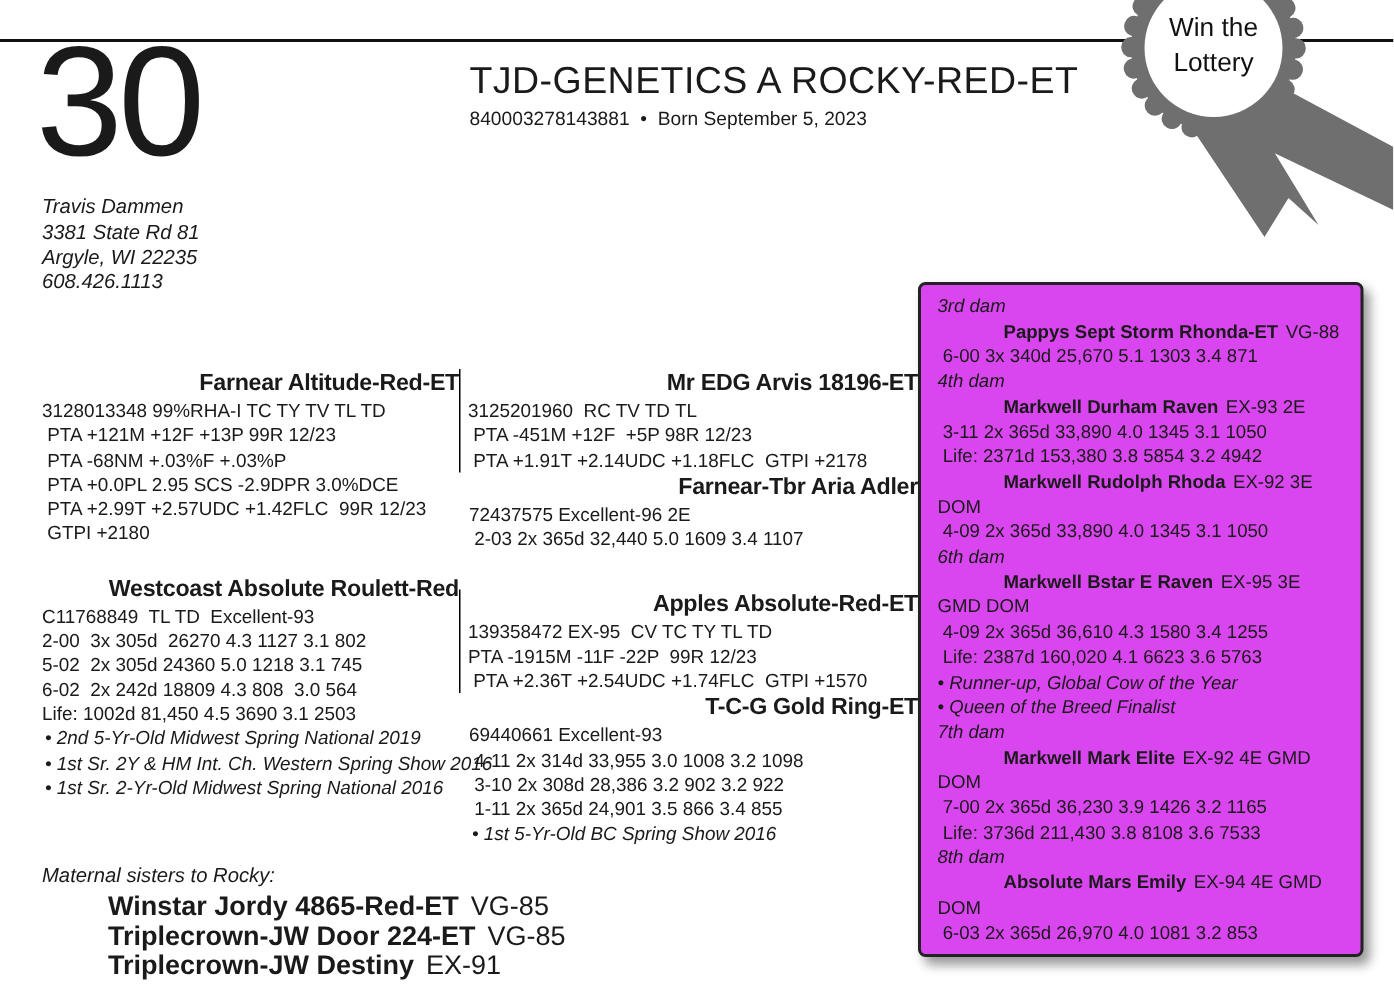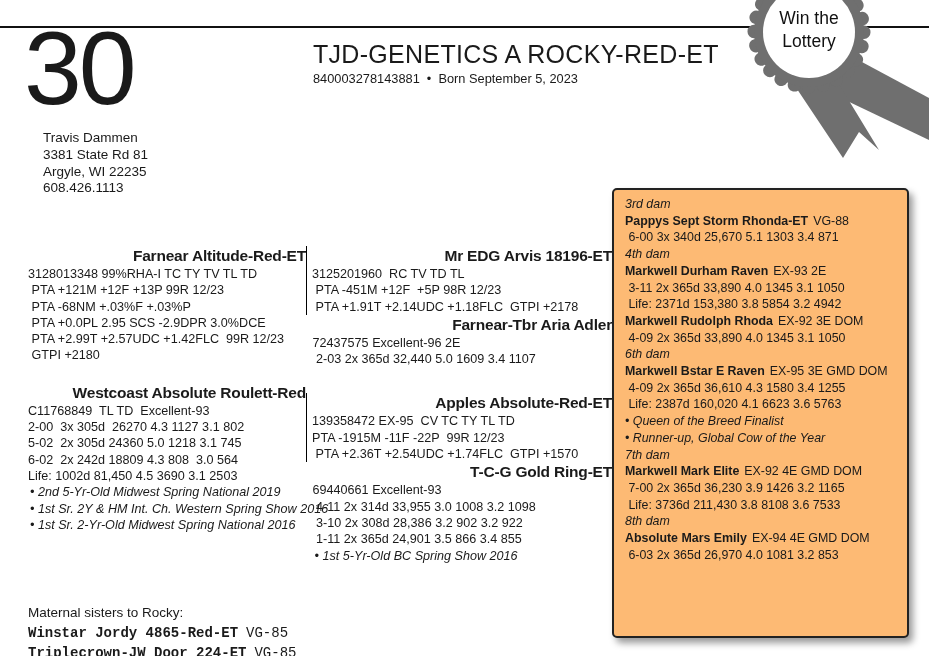--- a/index.html
+++ b/index.html
@@ -5,48 +5,48 @@
   html,body{margin:0;padding:0;}
   body{
     width:929px;height:656px;position:relative;overflow:hidden;
     background:#ffffff;color:#1a1a1a;
     font-family:"Liberation Sans",sans-serif;
     -webkit-font-smoothing:antialiased;
   }
   .topline{position:absolute;left:0;top:26px;width:929px;height:2px;background:#111;z-index:1;}
 
   .lot{position:absolute;left:24px;top:14px;font-size:104px;line-height:1.05;letter-spacing:-3px;font-weight:400;}
-  .consigner{position:absolute;left:28px;top:130px;font-size:13.5px;line-height:16.8px;margin-left:15px;}
+  .consigner{position:absolute;left:28px;top:130px;font-style:italic;font-size:13.5px;line-height:16.8px;}
 
   .titleblock{position:absolute;left:313px;top:40px;width:420px;}
   .title{margin:0;font-size:25px;font-weight:400;letter-spacing:.3px;line-height:28px;}
   .subtitle{font-size:12.8px;margin-top:3px;white-space:pre;}
 
   .badge{position:absolute;left:729px;top:-30px;width:200px;height:250px;z-index:5;}
   .badge text{font-family:"Liberation Sans",sans-serif;fill:#111;}
 
   .col-left{position:absolute;left:28px;top:246px;width:278px;}
   .col-mid{position:absolute;left:306px;top:246px;width:306px;}
   .bname{font-size:15.5px;font-weight:bold;margin:0;line-height:20px;letter-spacing:-.2px;text-align:right;}
   .ln{font-size:12.6px;line-height:16.3px;white-space:pre;}
   .award{font-style:italic;padding-left:2px;}
   .dam-block{margin-top:19px;}
   .group2{margin-top:26px;}
   .bracketed{border-left:1.6px solid #000;padding-left:5px;}
   .indent{padding-left:6.6px;}
 
   .sisters{position:absolute;left:28px;top:574px;}
-  .sis-head{font-size:13.5px;line-height:19px;margin-bottom:2px;margin-top:29px;}
-  .sister{font-size:14px;line-height:19.5px;font-family:Liberation Mono, monospace;}
-  .b{font-weight:bold;}
+  .sis-head{font-style:italic;font-size:13.5px;line-height:19px;margin-bottom:2px;}
+  .sister{font-size:18px;line-height:19.5px;}
+  .b{font-weight:bold;margin-left:44px;}
   .score{margin-left:8px;font-weight:400;}
 
   .dambox{
     position:absolute;left:612px;top:188px;width:297px;height:450px;box-sizing:border-box;
-    background:#fdba74;border:2.5px solid #222;border-radius:5px;
+    background:#d946ef;border:2.5px solid #222;border-radius:5px;
     box-shadow:4px 5px 7px rgba(0,0,0,.40);
     padding:6px 8px 0 11px;
   }
   .bx-label{font-style:italic;font-size:12.4px;line-height:16.7px;}
   .bx-name{font-size:12.4px;line-height:16.7px;}
   .bx-name .score{margin-left:5px;}
   .bx-ln{font-size:12.4px;line-height:16.7px;white-space:pre;}
   .bx-note{font-style:italic;font-size:12.4px;line-height:16.7px;}
 </style>
 </head>
@@ -169,22 +169,22 @@
       <span class="b">Markwell Rudolph Rhoda</span><span class="score">EX-92 3E DOM</span>
     </div>
     <div class="bx-ln"> 4-09 2x 365d 33,890 4.0 1345 3.1 1050</div>
 
     <div class="bx-label">6th dam</div>
     <div class="bx-name">
       <span class="b">Markwell Bstar E Raven</span><span class="score">EX-95 3E GMD DOM</span>
     </div>
     <div class="bx-ln"> 4-09 2x 365d 36,610 4.3 1580 3.4 1255</div>
     <div class="bx-ln"> Life: 2387d 160,020 4.1 6623 3.6 5763</div>
+    <div class="bx-note">• Runner-up, Global Cow of the Year</div>
     <div class="bx-note">• Queen of the Breed Finalist</div>
-    <div class="bx-note">• Runner-up, Global Cow of the Year</div>
 
     <div class="bx-label">7th dam</div>
     <div class="bx-name">
       <span class="b">Markwell Mark Elite</span><span class="score">EX-92 4E GMD DOM</span>
     </div>
     <div class="bx-ln"> 7-00 2x 365d 36,230 3.9 1426 3.2 1165</div>
     <div class="bx-ln"> Life: 3736d 211,430 3.8 8108 3.6 7533</div>
 
     <div class="bx-label">8th dam</div>
     <div class="bx-name">

